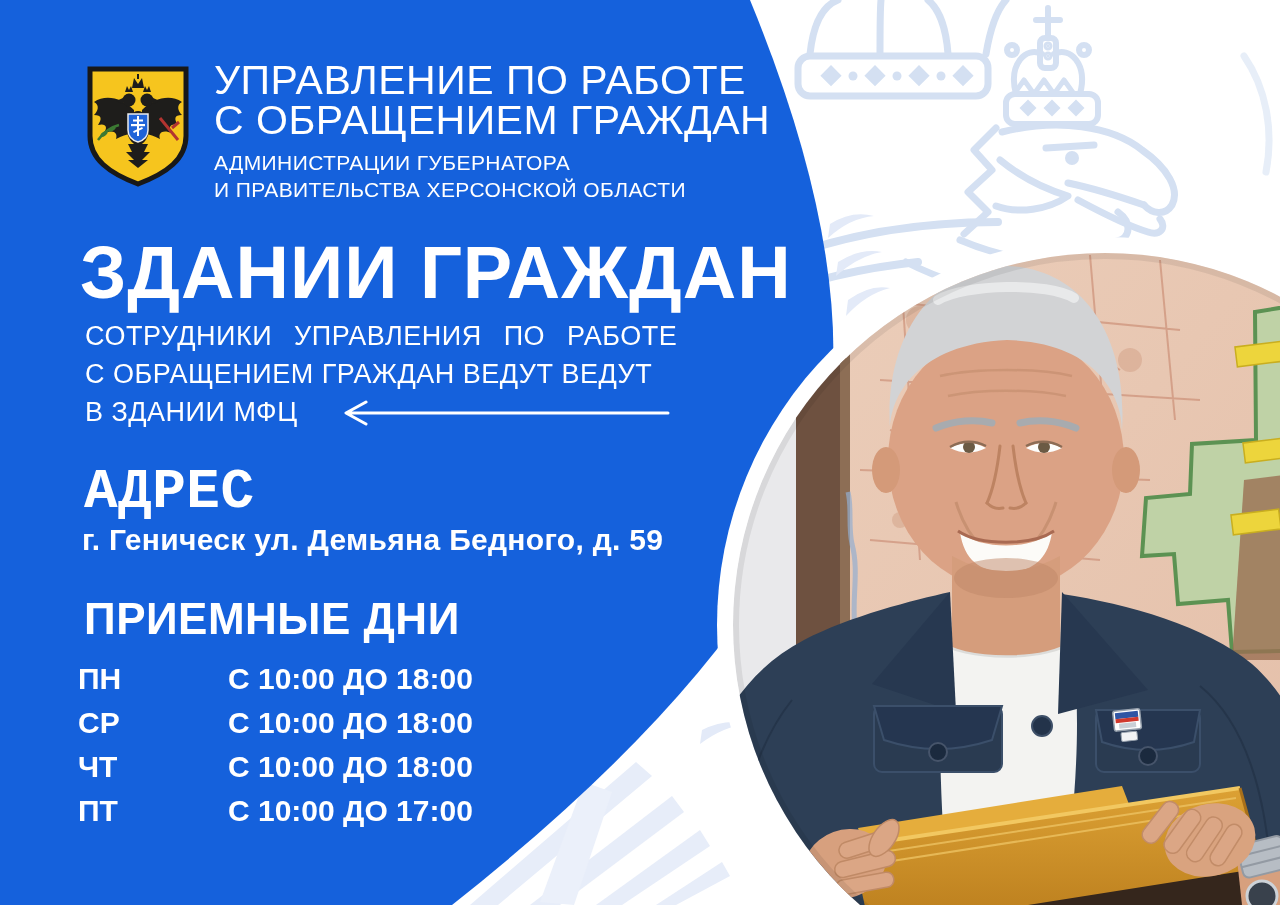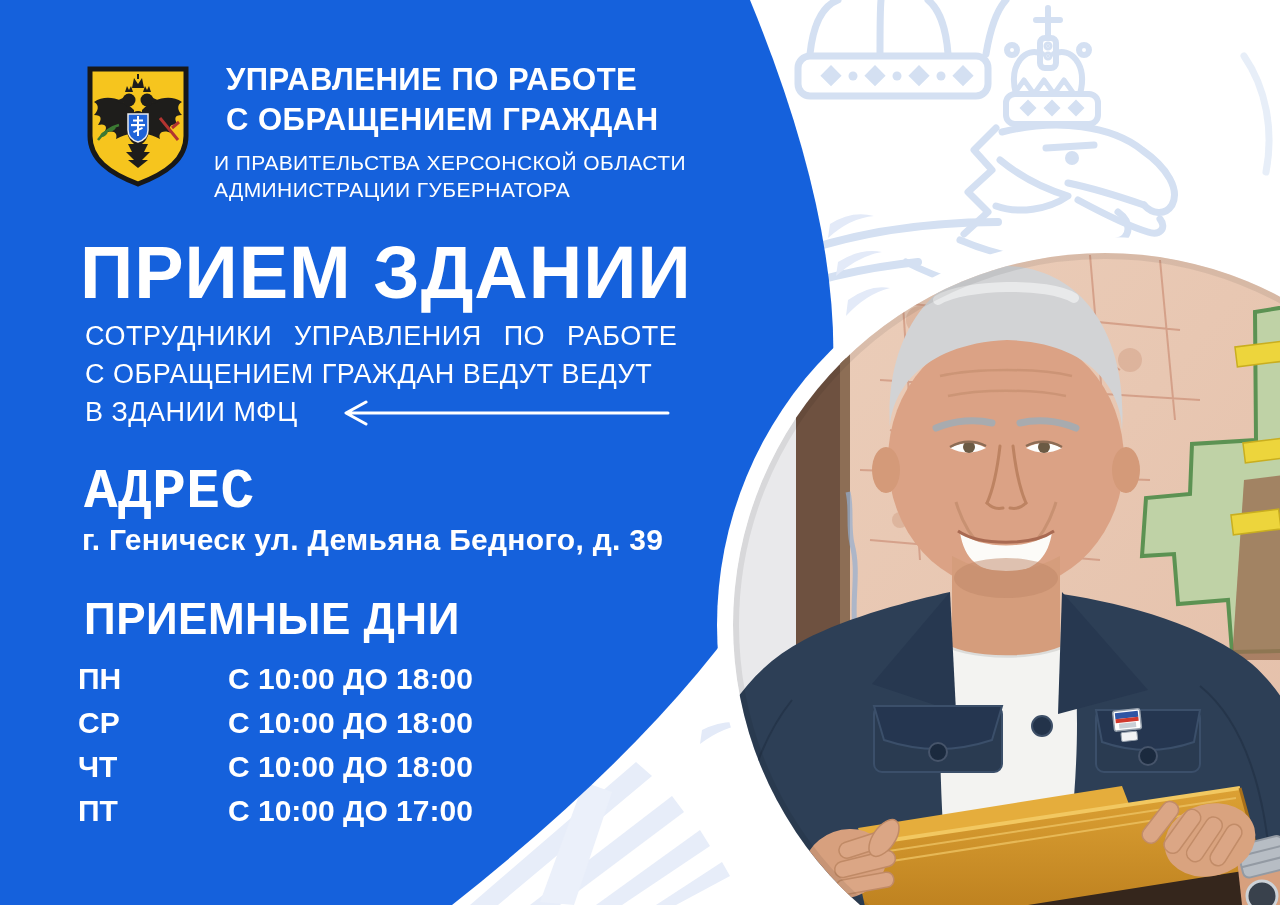--- a/index.html
+++ b/index.html
@@ -4,21 +4,21 @@
 <style>
   html,body{margin:0;padding:0;background:#ffffff;}
   .poster{
     position:relative;width:1280px;height:905px;overflow:hidden;background:#ffffff;
     font-family:"Liberation Sans","DejaVu Sans",sans-serif;color:#ffffff;
   }
   .scene{position:absolute;inset:0;z-index:0;}
   .abs{position:absolute;z-index:2;}
   .emblem{left:84px;top:64px;width:108px;height:126px;}
   .org-block{left:214px;top:60px;}
-  .org-title{font-size:31px;font-weight:700;line-height:40px;letter-spacing:.5px;margin-left:12px;}
+  .org-title{font-size:41px;font-weight:400;line-height:40px;letter-spacing:.5px;}
   .org-sub{font-size:21px;font-weight:400;line-height:27px;margin-top:9px;letter-spacing:.4px;}
   .main-heading{left:80px;top:230px;font-size:74px;font-weight:800;letter-spacing:1px;white-space:nowrap;}
   .desc{left:85px;top:317px;font-size:27px;font-weight:400;line-height:38px;letter-spacing:.5px;white-space:nowrap;}
   .desc .l1{word-spacing:14px;}
   .desc .l3{display:flex;align-items:center;gap:40px;}
   .arrow-svg{display:block;margin-top:2px;}
   .addr-h{left:84px;top:460px;font-size:56px;font-weight:800;letter-spacing:.5px;font-family:Liberation Mono, monospace;}
   .addr-v{left:82px;top:523px;font-size:30px;font-weight:700;letter-spacing:.3px;white-space:nowrap;}
   .sched-h{left:84px;top:594px;font-size:44px;font-weight:800;letter-spacing:.5px;}
   .sched{left:78px;top:662px;font-size:30px;font-weight:700;}
@@ -287,40 +287,40 @@
     <ellipse cx="28" cy="65" rx="4" ry="2" fill="#3C7A33" transform="rotate(-30 28 65)"></ellipse>
     <path d="M94,76 L76,54 M88,64 L95,58" stroke="#B23430" stroke-width="3" fill="none"></path>
   </svg>
 
   <div class="abs org-block">
     <div class="org-title">
       <div>УПРАВЛЕНИЕ ПО РАБОТЕ</div>
       <div>С ОБРАЩЕНИЕМ ГРАЖДАН</div>
     </div>
     <div class="org-sub">
+      <div>АДМИНИСТРАЦИИ ГУБЕРНАТОРА</div>
       <div>И ПРАВИТЕЛЬСТВА ХЕРСОНСКОЙ ОБЛАСТИ</div>
-      <div>АДМИНИСТРАЦИИ ГУБЕРНАТОРА</div>
     </div>
   </div>
 
-  <div class="abs main-heading">ПРИЕМ ЗДАНИИ</div>
+  <div class="abs main-heading">ЗДАНИИ ГРАЖДАН</div>
 
   <div class="abs desc">
     <div class="l1">СОТРУДНИКИ УПРАВЛЕНИЯ ПО РАБОТЕ</div>
     <div class="l2">С ОБРАЩЕНИЕМ ГРАЖДАН ВЕДУТ ВЕДУТ</div>
     <div class="l3">
       <span>В ЗДАНИИ МФЦ</span>
       <svg class="arrow-svg" width="335" height="30" viewBox="0 0 335 30" aria-hidden="true">
         <path d="M330,15 H10 M28,4 L8,15 L28,26" stroke="#FFFFFF" stroke-width="3" fill="none" stroke-linecap="round" stroke-linejoin="round"></path>
       </svg>
     </div>
   </div>
 
   <div class="abs addr-h">АДРЕС</div>
-  <div class="abs addr-v">г. Геническ ул. Демьяна Бедного, д. 39</div>
+  <div class="abs addr-v">г. Геническ ул. Демьяна Бедного, д. 59</div>
 
   <div class="abs sched-h">ПРИЕМНЫЕ ДНИ</div>
   <div class="abs sched">
     <div class="srow">
       <span class="day">ПН</span>
       <span class="time">С 10:00 ДО 18:00</span>
     </div>
     <div class="srow">
       <span class="day">СР</span>
       <span class="time">С 10:00 ДО 18:00</span>

